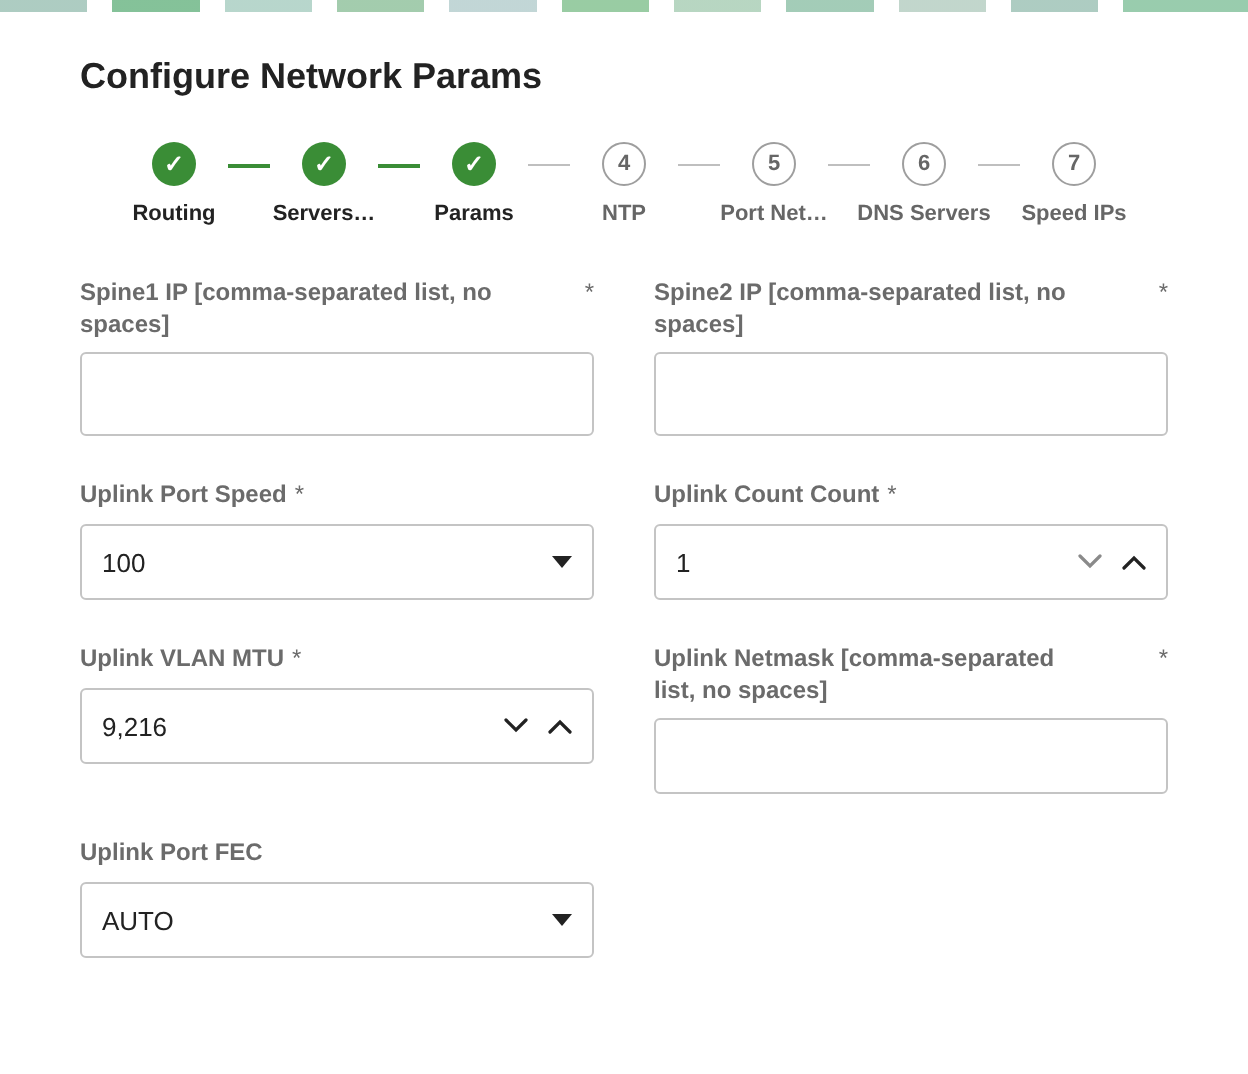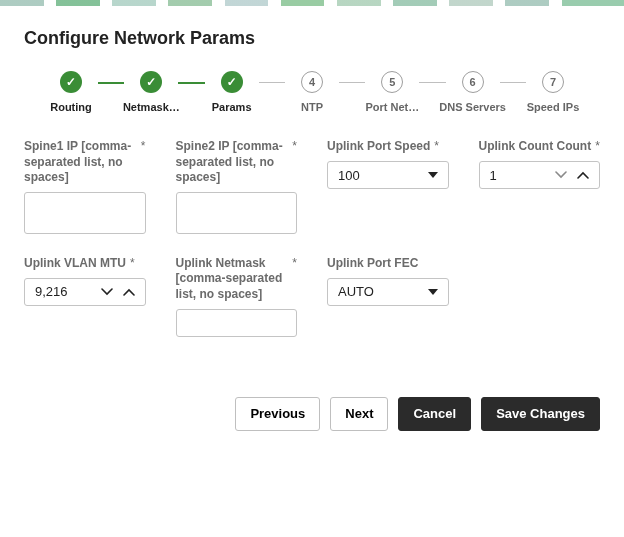--- a/index.html
+++ b/index.html
@@ -1,34 +1,34 @@
 <!DOCTYPE html>
 <html><head>
 <meta charset="utf-8">
 <style>
 * { box-sizing: border-box; margin: 0; padding: 0; }
 body { font-family: -apple-system, BlinkMacSystemFont, "Segoe UI", Helvetica, Arial, sans-serif; width: 624px; background: #fff; color: #222; }
 .topbar { height: 6px; background: linear-gradient(90deg,#7a9 0,#7a9 7%,#fff 7%,#fff 9%,#395 9%,#395 16%,#fff 16%,#fff 18%,#8ba 18%,#8ba 25%,#fff 25%,#fff 27%,#6a7 27%,#6a7 34%,#fff 34%,#fff 36%,#9bb 36%,#9bb 43%,#fff 43%,#fff 45%,#5a6 45%,#5a6 52%,#fff 52%,#fff 54%,#8b9 54%,#8b9 61%,#fff 61%,#fff 63%,#6a8 63%,#6a8 70%,#fff 70%,#fff 72%,#9ba 72%,#9ba 79%,#fff 79%,#fff 81%,#7a9 81%,#7a9 88%,#fff 88%,#fff 90%,#5a7 90%,#5a7 100%); opacity:.6; }
-.container { padding: 22px 24px 16px; }
+.container { padding: 22px 40px 16px; }
 h1 { font-size: 18px; font-weight: 700; margin-bottom: 22px; }
 .stepper { display: flex; align-items: flex-start; justify-content: space-between; margin: 0 14px 26px; }
 .step { display: flex; flex-direction: column; align-items: center; width: 66px; }
 .badge { width: 22px; height: 22px; border-radius: 50%; display: flex; align-items: center; justify-content: center; font-size: 11px; font-weight: 600; margin-bottom: 8px; }
 .done { background: #3a8d36; color: #fff; }
 .pend { background: #fff; border: 1px solid #9e9e9e; color: #666; }
 .step-lbl { font-size: 11px; font-weight: 700; color: #222; text-align: left; white-space: nowrap; overflow: hidden; text-overflow: ellipsis; max-width: 72px; }
 .pend + .step-lbl { color: #666; font-weight: 600; }
 .connector { flex: 1; height: 1px; background: #bfbfbf; margin: 11px -6px 0; }
 .conn-done { background: #3a8d36; height: 2px; }
-.form { display: grid; grid-template-columns: 1fr 1fr 1fr 1fr; gap: 22px 30px; margin-top: 16px; }
+.form { display: grid; grid-template-columns: 1fr 1fr; gap: 22px 30px; margin-top: 16px; }
 .field { display: flex; flex-direction: column; gap: 6px; }
 .row-lbl { display: flex; align-items: flex-start; gap: 4px; min-height: 16px; }
 .lbl { font-size: 12px; font-weight: 600; color: #6b6b6b; line-height: 1.3; }
 .req { color: #6b6b6b; font-size: 12px; }
-.input, .select, .spinner, .ta { width: 100%; height: 28px; border: 1px solid #c4c4c4; border-radius: 3px; background: #fff; padding: 0 10px; font-size: 13px; color: #222; display: flex; align-items: center; justify-content: space-between; }
+.input, .select, .spinner, .ta { width: 100%; height: 38px; border: 1px solid #c4c4c4; border-radius: 3px; background: #fff; padding: 0 10px; font-size: 13px; color: #222; display: flex; align-items: center; justify-content: space-between; }
 .ta { height: 42px; }
 .select svg, .spinner svg { flex-shrink: 0; }
 .spinner .controls { display: flex; gap: 10px; align-items: center; }
 .footer { display: flex; justify-content: flex-end; gap: 10px; margin-top: 44px; padding: 0 24px 16px; }
 .btn { height: 34px; padding: 0 14px; font-size: 13px; font-weight: 600; border: 1px solid #bfbfbf; background: #fff; border-radius: 3px; cursor: pointer; }
 .btn-dark { background: #2b2b2b; color: #fff; border-color: #2b2b2b; }
 .check::before { content:"✓"; font-size: 12px; }
 </style>
 </head>
 <body>
@@ -37,21 +37,21 @@
 <h1>Configure Network Params</h1>
 
 <div class="stepper">
   <div class="step">
         <div class="badge done check"></div>
         <div class="step-lbl">Routing</div>
       </div>
   <div class="connector conn-done"></div>
   <div class="step">
         <div class="badge done check"></div>
-        <div class="step-lbl">Netmask…</div>
+        <div class="step-lbl">Servers…</div>
       </div>
   <div class="connector conn-done"></div>
   <div class="step">
         <div class="badge done check"></div>
         <div class="step-lbl">Params</div>
       </div>
   <div class="connector"></div>
   <div class="step">
         <div class="badge pend">4</div>
         <div class="step-lbl">NTP</div>

